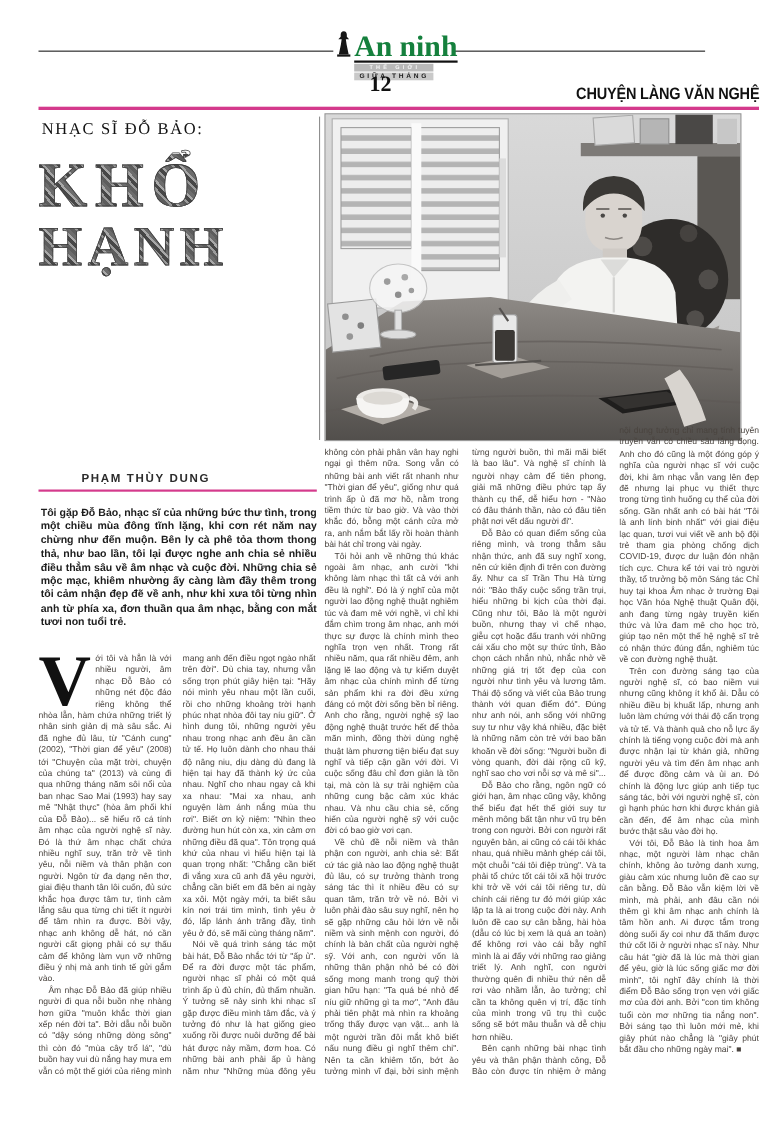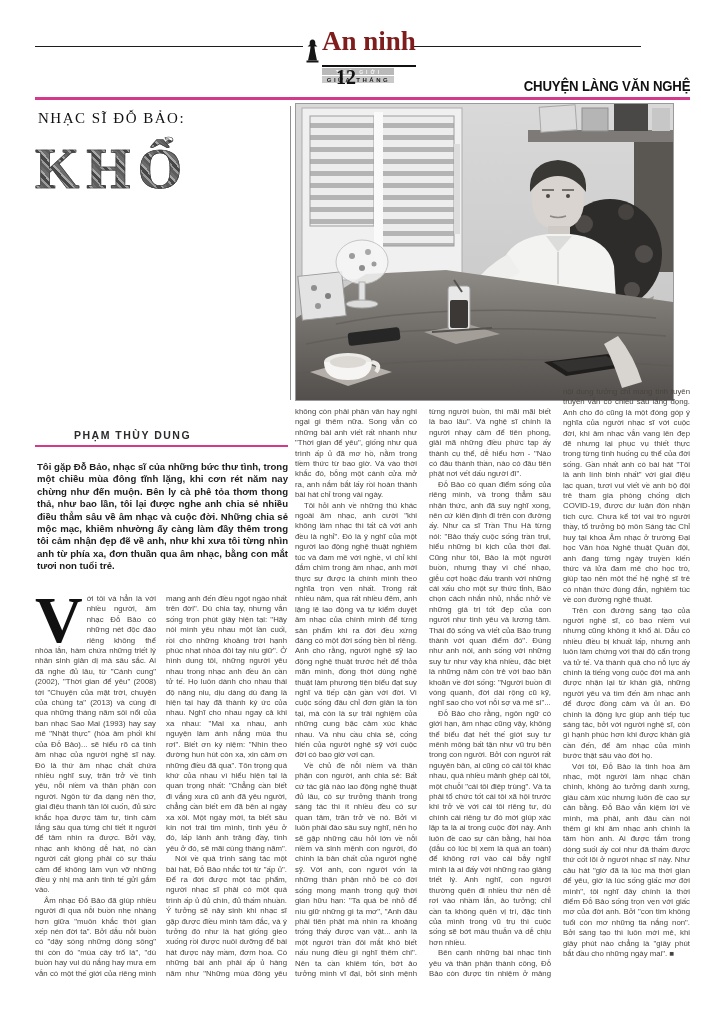--- a/index.html
+++ b/index.html
@@ -6,21 +6,21 @@
   #page{position:relative;width:701px;height:1024px;background:#ffffff;overflow:hidden;
         font-family:"Liberation Sans",sans-serif;color:#222;}
   .abs{position:absolute;}
 
   
   .rule-black{height:1px;background:#1c1c1c;}
   .rule-pink{height:3px;background:#d43a8c;}
   .edition{font-family:"Liberation Serif",serif;font-size:11px;line-height:15px;color:#1a1a1a;}
   .masthead{display:flex;align-items:flex-end;gap:2px;}
   .masthead-title{font-family:"Liberation Serif",serif;font-weight:bold;font-size:27px;line-height:26px;
-                  color:#7f1d1d;border-bottom:2px solid #111;padding-bottom:11px;letter-spacing:0px;}
+                  color:#15803d;border-bottom:2px solid #111;padding-bottom:0;letter-spacing:0px;}
   .mast-sub1{margin-top:1px;background:#b9b9b9;color:#f5f5f5;font-size:5px;font-weight:bold;
              letter-spacing:3px;text-align:center;padding:1px 2px 0 4px;}
   .mast-sub2{margin-top:1px;background:#c9c9c9;color:#1a1a1a;font-size:6px;font-weight:bold;
              letter-spacing:2.5px;text-align:center;padding:1px 2px 0 3px;}
   .pageno{font-family:"Liberation Serif",serif;font-weight:bold;font-size:20px;color:#111;text-align:center;}
   .section-label{font-size:15px;font-weight:bold;color:#111;letter-spacing:-0.2px;
                  transform:scaleX(0.88);transform-origin:100% 50%;white-space:nowrap;}
 
   
   .kicker{font-family:"Liberation Serif",serif;font-size:15px;letter-spacing:1.5px;color:#111;}
@@ -80,20 +80,21 @@
 
   <div class="abs pageno" style="left:325px;top:66px;width:42px;">12</div>
 
   <div class="abs section-label" style="right:11px;top:77px;">CHUYỆN LÀNG VĂN NGHỆ</div>
 
   <div class="abs rule-pink" style="left:35px;top:97px;width:655px;"></div>
 
   <div class="abs kicker" style="left:38px;top:110px;">NHẠC SĨ ĐỖ BẢO:</div>
   <div class="abs" style="left:35px;top:127px;width:255px;">
       <div class="title-line textured t1">KHỔ</div>
+      <div class="title-line textured t4">HẠNH</div>
     </div>
 
   <div class="abs vdivider" style="left:290px;top:106px;height:294px;"></div>
 
   <div class="abs byline" style="left:38px;top:429px;">PHẠM THÙY DUNG</div>
   <div class="abs" style="left:35px;top:445px;width:253px;height:2px;background:#d43a8c;"></div>
 
   <div class="abs lede" style="left:37px;top:461px;width:251px;height:126px;overflow:hidden;">Tôi gặp Đỗ Bảo, nhạc sĩ của những bức thư tình, trong một chiều mùa đông tĩnh lặng, khi cơn rét năm nay chừng như đến muộn. Bên ly cà phê tỏa thơm thong thả, như bao lần, tôi lại được nghe anh chia sẻ nhiều điều thẳm sâu về âm nhạc và cuộc đời. Những chia sẻ mộc mạc, khiêm nhường ấy càng làm đầy thêm trong tôi cảm nhận đẹp đẽ về anh, như khi xưa tôi từng nhìn anh từ phía xa, đơn thuần qua âm nhạc, bằng con mắt tươi non tuổi trẻ.</div>
 
   <div class="abs photo-frame" style="left:295px;top:103px;width:377px;height:296px;">

